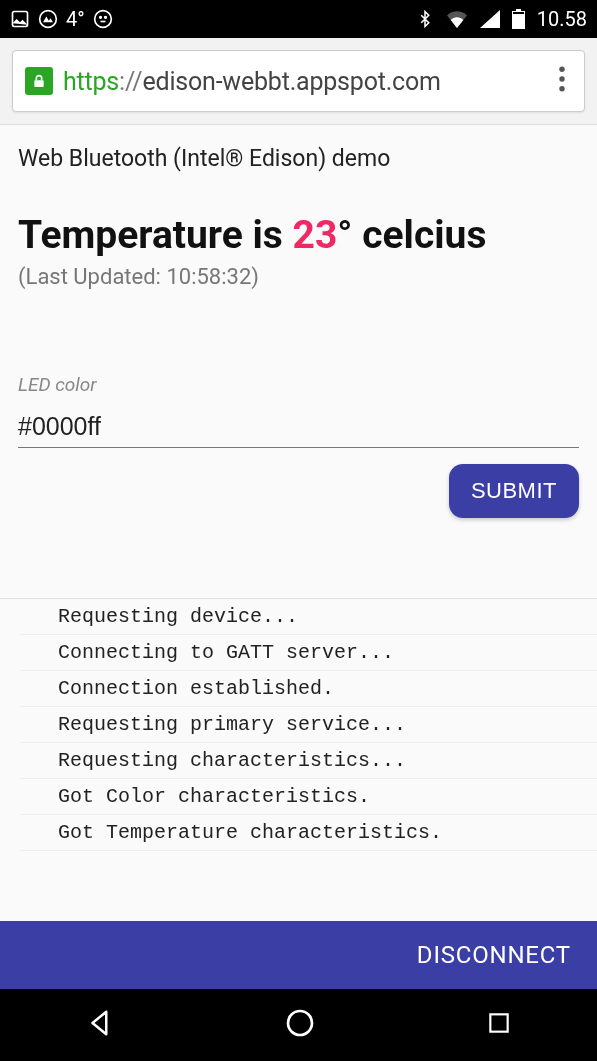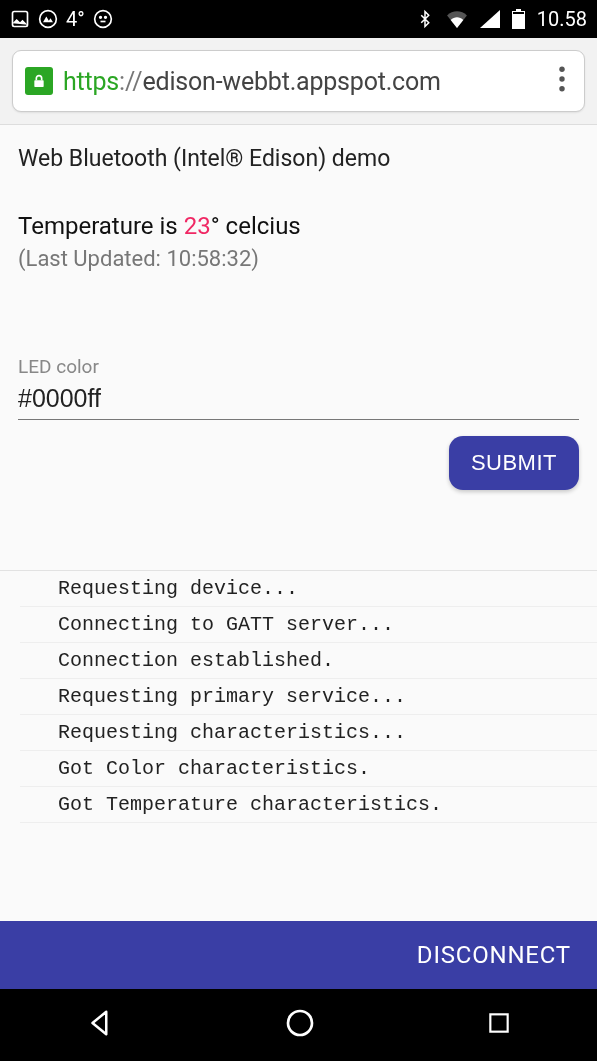--- a/index.html
+++ b/index.html
@@ -25,21 +25,21 @@
     .status-right { margin-left: auto; display: flex; align-items: center; gap: 12px; }
     .status-icon { display: inline-flex; align-items: center; justify-content: center; }
     .omnibox-wrap {
       background: #f2f2f2;
       padding: 12px 12px;
       border-bottom: 1px solid #ddd;
     }
     .omnibox {
       background: #fff;
       border: 1px solid #ccc;
-      border-radius: 9px;
+      border-radius: 4px;
       height: 62px;
       display: flex;
       align-items: center;
       padding: 0 12px;
       box-shadow: 0 1px 2px rgba(0,0,0,.08);
     }
     .lock-badge {
       width: 28px; height: 28px;
       background: #2ba624;
       border-radius: 3px;
@@ -51,25 +51,25 @@
     .url-host { color: #444; }
     .url-sep { color: #777; }
     .menu-dots { margin-left: auto; padding: 0 6px; color: #555; }
     .content {
       flex: 1;
       padding: 20px 18px 0 18px;
       display: flex;
       flex-direction: column;
     }
     .demo-title { font-size: 23px; color: #222; font-weight: 400; margin-bottom: 40px; }
-    .temp-line { font-size: 24px; font-weight: 400; color: #111; }
+    .temp-line { font-size: 39px; font-weight: 700; color: #111; }
     .temp-value { color: #f02864; }
     .updated { font-size: 22px; color: #777; margin-top: 6px; }
     .field-wrap { margin-top: 84px; }
-    .field-label { font-size: 19px; color: #888; margin-bottom: 2px; }
+    .field-label { font-size: 19px; color: #888; margin-bottom: 12px; font-style: italic; }
     .text-input {
       width: 100%;
       border: none;
       border-bottom: 1.5px solid #777;
       background: transparent;
       font-size: 25px;
       padding: 4px 0 6px 0;
       outline: none;
       color: #222;
     }

